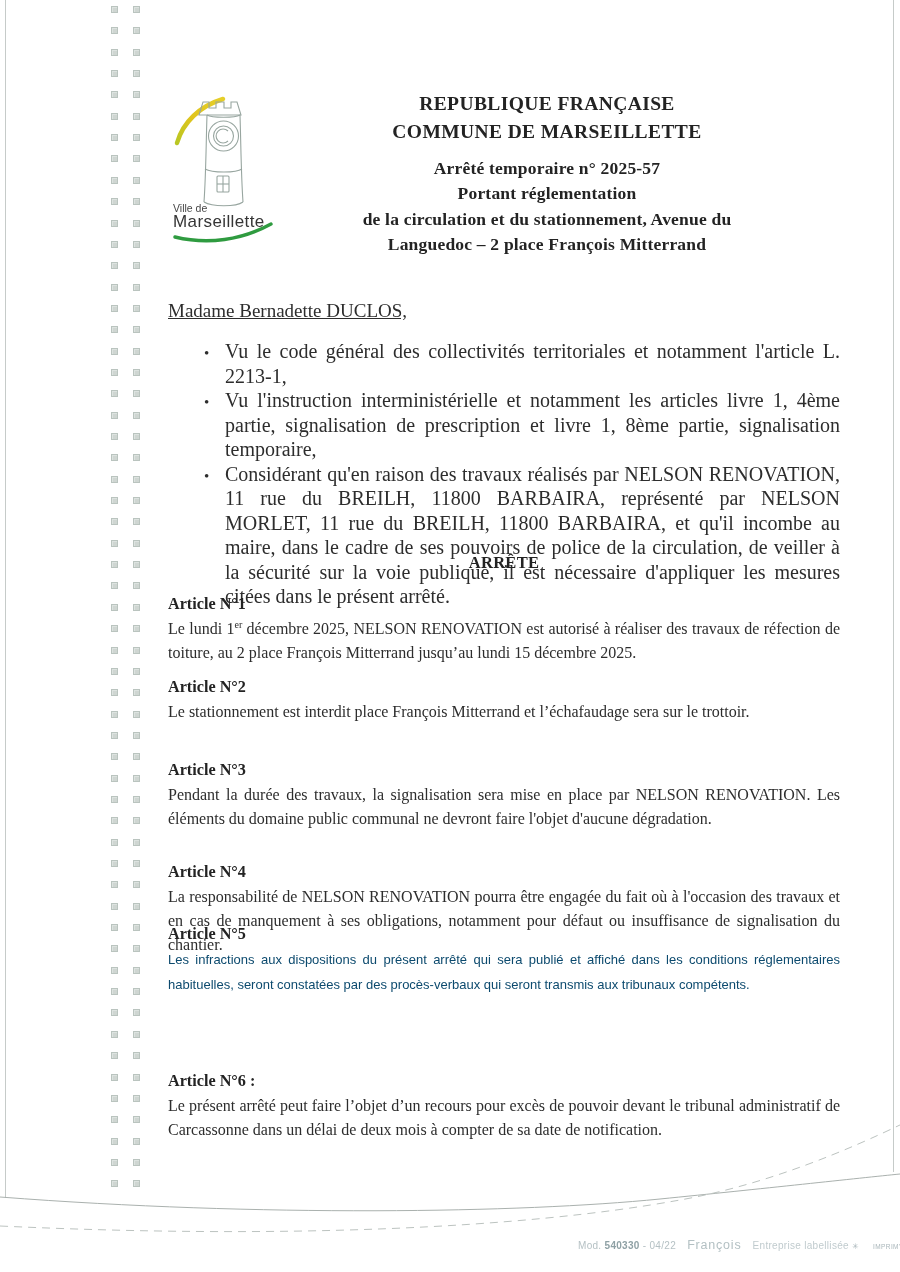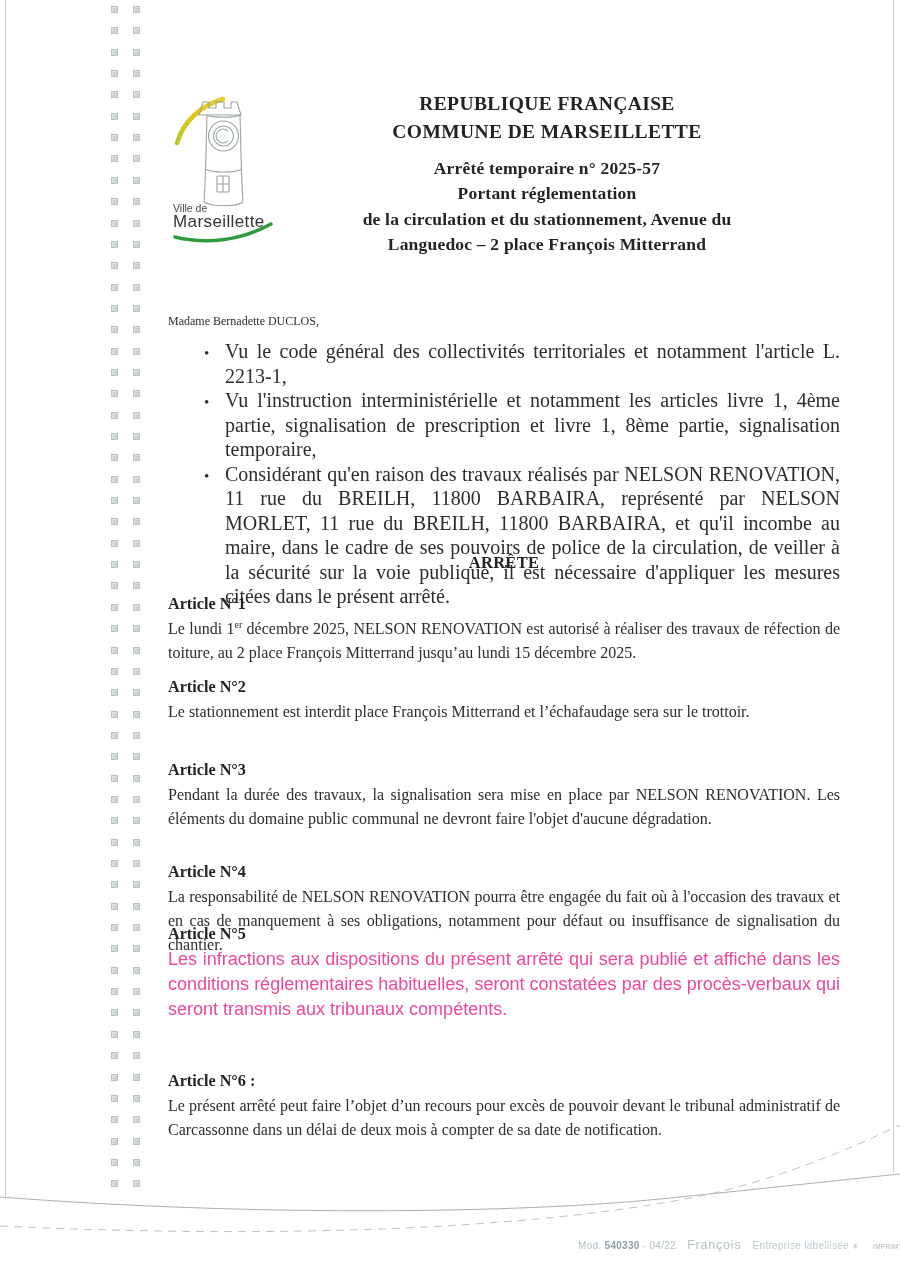--- a/index.html
+++ b/index.html
@@ -11,32 +11,32 @@
   .mdot{position:absolute;width:7px;height:7px;background:#cfd6d2;
         box-shadow:inset 0 0 0 1px #bac4bf, inset 2px 2px 0 0 #dde3e0;}
   
   #logo{position:absolute;left:170px;top:90px;width:108px;height:158px;}
   
   .head-block{position:absolute;left:197px;width:700px;text-align:center;color:#232323;}
   #hdr{top:90px;font-size:19.5px;font-weight:bold;line-height:28px;letter-spacing:.4px;}
   #subt{top:156px;font-size:17.5px;font-weight:bold;line-height:25.4px;letter-spacing:.2px;}
   
   .bodycol{position:absolute;left:168px;width:672px;}
-  #salutation{top:314px;font-size:12px;}
+  #salutation{top:300px;font-size:19px;text-decoration:underline;}
   #bullets{top:339px;}
   .bullet{display:flex;line-height:24.5px;font-size:20px;}
   .bullet .bmark{flex:0 0 57px;text-align:left;padding-left:36px;box-sizing:border-box;}
   .bullet .bmark::before{content:"\2022";font-size:15px;}
   .bullet .btext{flex:1;text-align:justify;}
   #decree-heading{top:553px;text-align:center;font-weight:bold;font-size:16.5px;letter-spacing:.3px;color:#232323;}
   .article{position:absolute;left:168px;width:672px;}
   .article .atitle{font-weight:bold;font-size:16.2px;line-height:20px;margin-bottom:3px;color:#232323;}
   .article .abody{font-size:16px;line-height:24px;text-align:justify;}
   .article .abody sup{font-size:10px;line-height:0;}
-  #article-5 .abody{font-family:"Liberation Sans",sans-serif;font-size:18px;line-height:25px;color:#ec4899;}
+  #article-5 .abody{font-family:"Liberation Sans",sans-serif;font-size:13px;line-height:25px;color:#0c4a6e;}
   
   #footer{position:absolute;left:578px;top:1238px;width:300px;font-family:"Liberation Sans",sans-serif;
           font-size:10px;color:#b5c1c4;white-space:nowrap;letter-spacing:.3px;}
   #footer .mod-number{font-weight:bold;color:#8fa1a5;}
   #footer .brand{font-size:12.5px;letter-spacing:.8px;margin-left:8px;margin-right:8px;color:#b3c0c3;}
   #footer .label{color:#c0cbce;}
   #footer .cert{font-size:6.5px;letter-spacing:.4px;color:#a9b6ba;margin-left:14px;}
   #footer .cert-icon{font-size:8px;color:#a9b6ba;}
   
   #creases{position:absolute;left:0;top:0;width:900px;height:1272px;pointer-events:none;}

